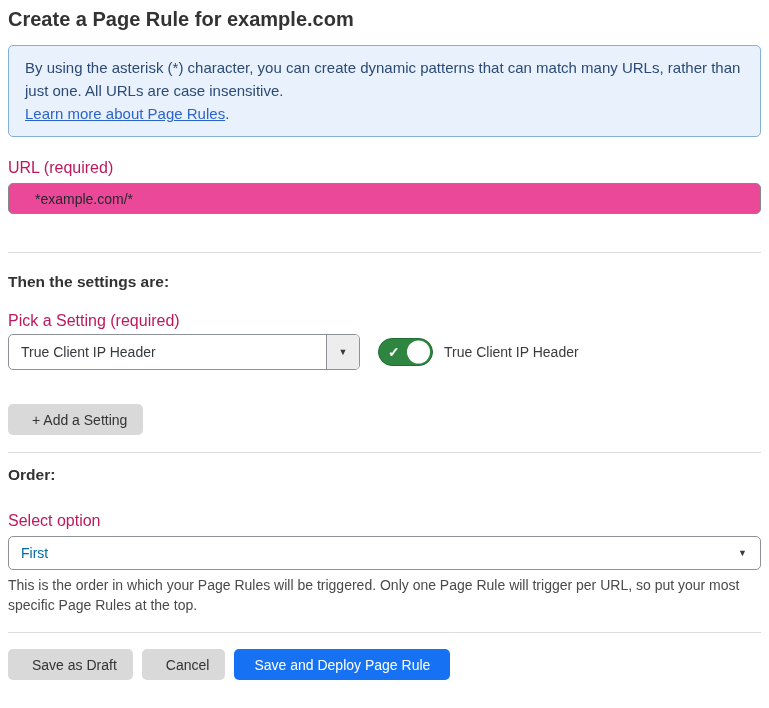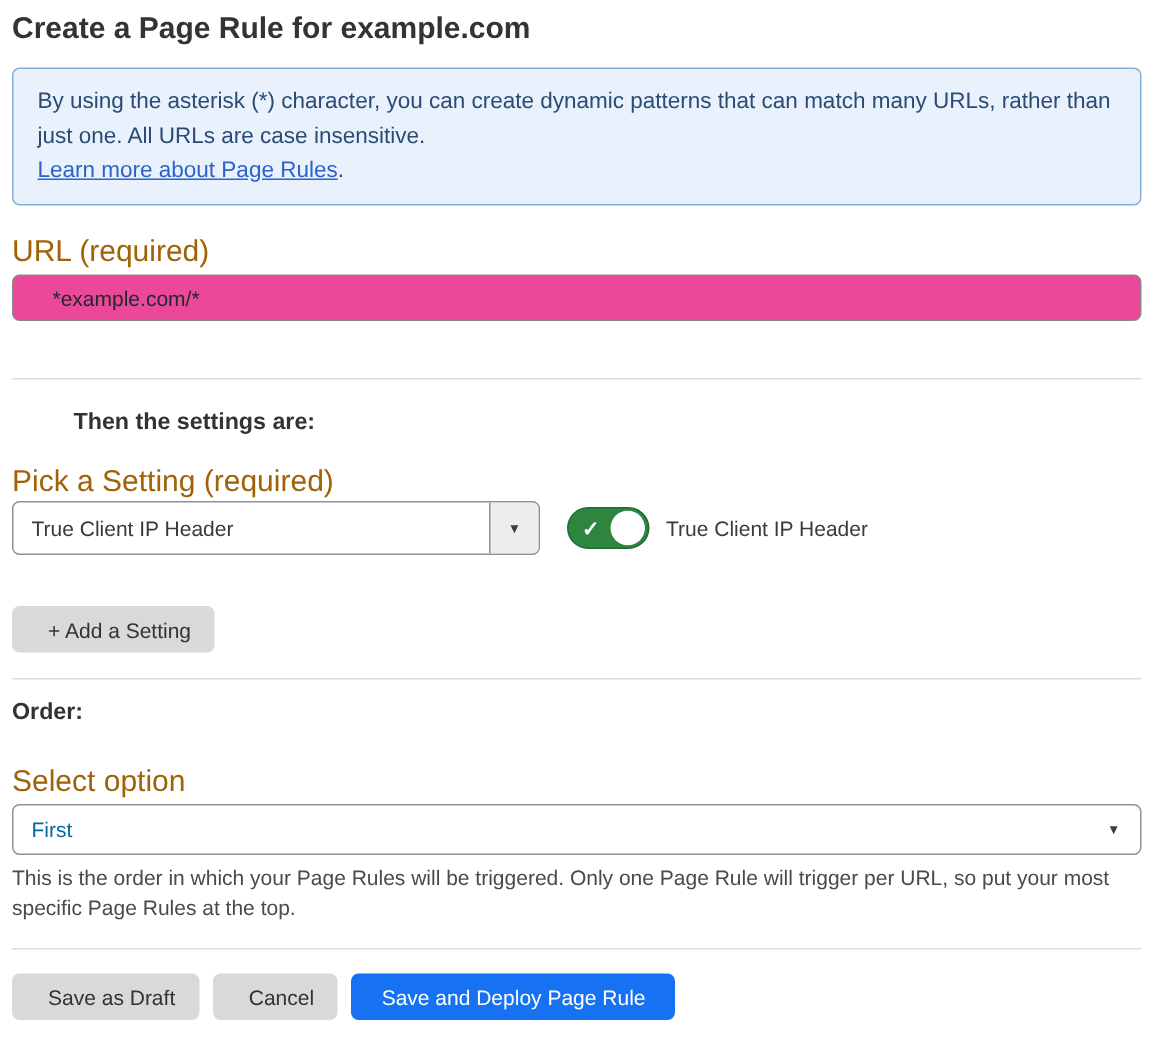--- a/index.html
+++ b/index.html
@@ -42,23 +42,23 @@
   }
   .info-link-line { font-size: 15px; line-height: 23px; color: #2b4a76; }
   .info-link {
     color: #2b63cc;
     text-decoration: underline;
     cursor: pointer;
   }
 
   
   .field-label {
-    font-size: 20px;
+    font-size: 16px;
     line-height: 16px;
-    color: #a16207;
+    color: #be185d;
   }
   .url-label { margin-top: 23px; }
 
   .url-input {
     margin-top: 7px;
     width: 100%;
     height: 31px;
     background: #ec4899;
     border: 1px solid #888888;
     border-radius: 5px;
@@ -77,21 +77,21 @@
   .divider-1 { margin-top: 38px; }
   .divider-2 { margin-top: 17px; }
   .divider-3 { margin-top: 17px; }
 
   .section-heading {
     font-size: 15.5px;
     line-height: 18px;
     font-weight: bold;
     color: #333333;
   }
-  .settings-heading { margin-top: 20px; margin-left: 41px; }
+  .settings-heading { margin-top: 20px; }
   .pick-setting-label { margin-top: 22px; }
 
   
   .setting-row {
     margin-top: 5px;
     display: flex;
     align-items: center;
   }
   .setting-select {
     width: 352px;

